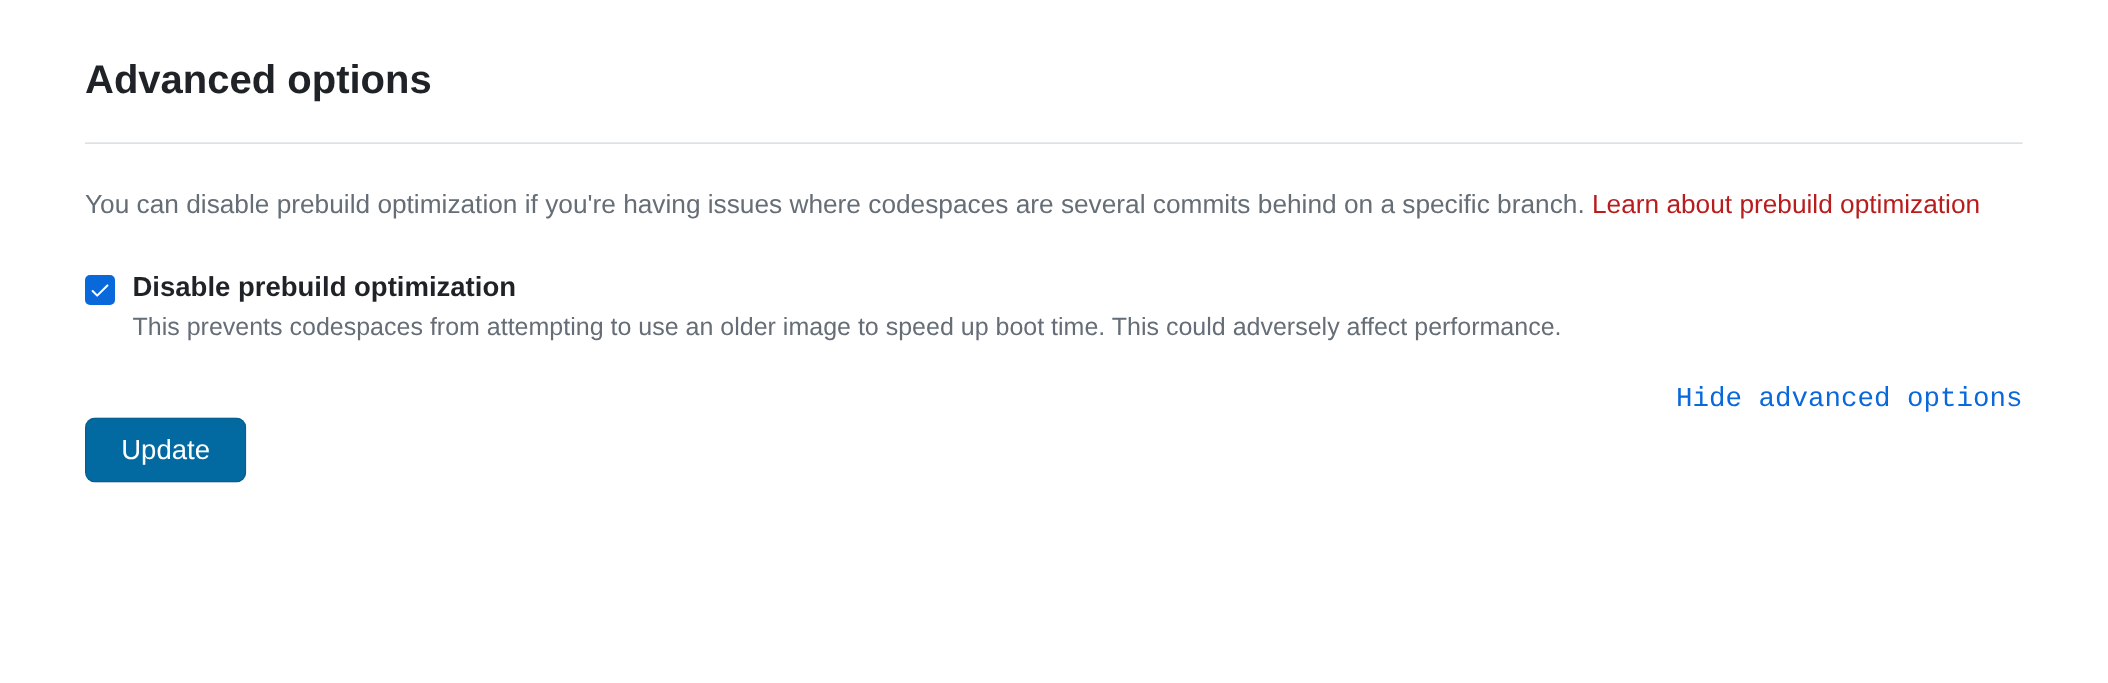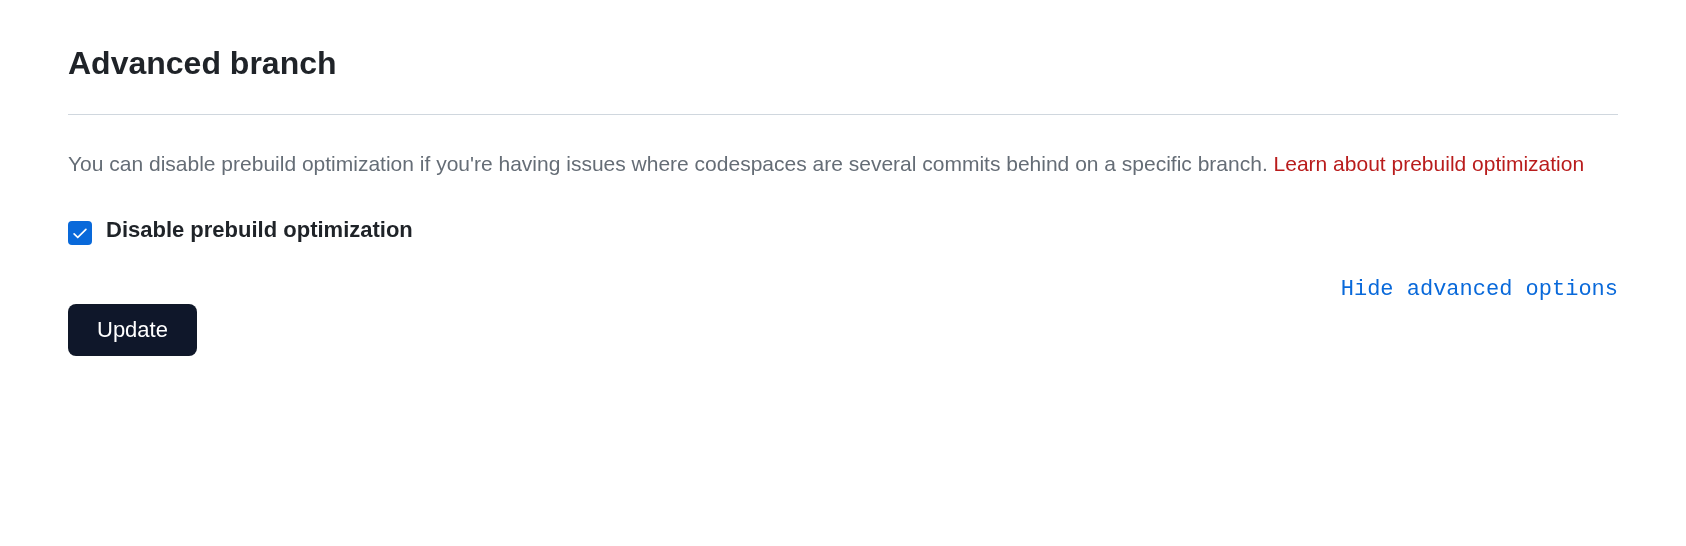--- a/index.html
+++ b/index.html
@@ -31,21 +31,21 @@
       color: #656d76;
       margin-bottom: 36px;
     }
     .link {
       color: #b91c1c;
       text-decoration: none;
       cursor: pointer;
     }
     .checkbox-row {
       display: flex;
-      align-items: center;
+      align-items: flex-start;
       gap: 14px;
       margin-bottom: 30px;
     }
     .checkbox-wrap {
       flex-shrink: 0;
       width: 24px;
       height: 24px;
       border-radius: 4px;
       background: #0969da;
       display: flex;
@@ -84,48 +84,49 @@
       color: #0969da;
       text-decoration: none;
       cursor: pointer;
       font-family: Liberation Mono, monospace;
     }
     .btn-primary {
       display: inline-block;
       font-size: 22px;
       font-weight: 500;
       color: #ffffff;
-      background-color: #0f172a;
+      background-color: #0369a1;
       border: 1px solid rgba(27,31,36,0.15);
       border-radius: 8px;
       padding: 12px 28px;
       cursor: pointer;
       line-height: 1.2;
     }
   </style>
 </head>
 <body>
 
 
 
-<h2 class="section-title">Advanced branch</h2>
+<h2 class="section-title">Advanced options</h2>
 <hr class="divider">
 
 <p class="description">
   <span>You can disable prebuild optimization if you're having issues where codespaces are several commits behind on a specific branch. </span><a class="link">Learn about prebuild optimization</a>
 </p>
 
 <div class="checkbox-row">
   <div class="checkbox-wrap">
     <svg viewBox="0 0 16 16">
         <path d="M13.78 4.22a.75.75 0 010 1.06l-7.25 7.25a.75.75 0 01-1.06 0L2.22 9.28a.75.75 0 011.06-1.06L6 10.94l6.72-6.72a.75.75 0 011.06 0z"></path>
       </svg>
   </div>
   <div class="checkbox-content">
     <span class="checkbox-label">Disable prebuild optimization</span>
+    <span class="checkbox-hint">This prevents codespaces from attempting to use an older image to speed up boot time. This could adversely affect performance.</span>
   </div>
 </div>
 
 <div class="right-link-row">
   <a class="right-link">Hide advanced options</a>
 </div>
 
 <button class="btn-primary">Update</button>
 
 

